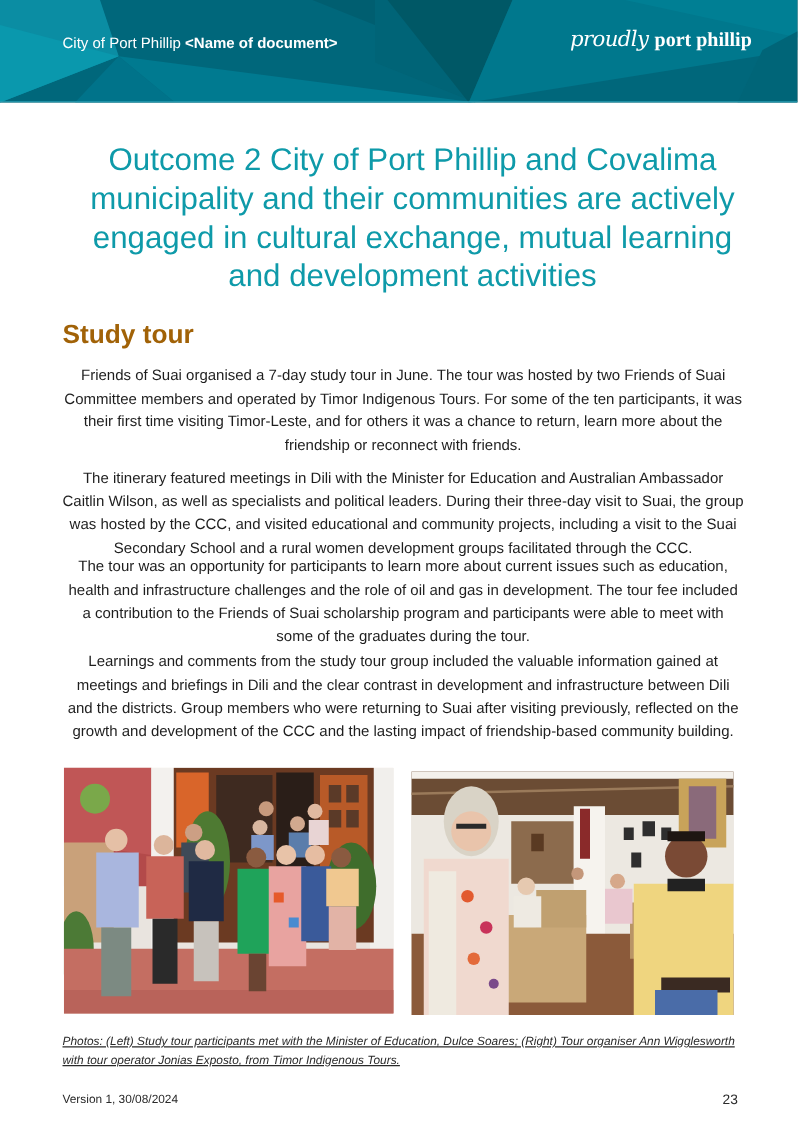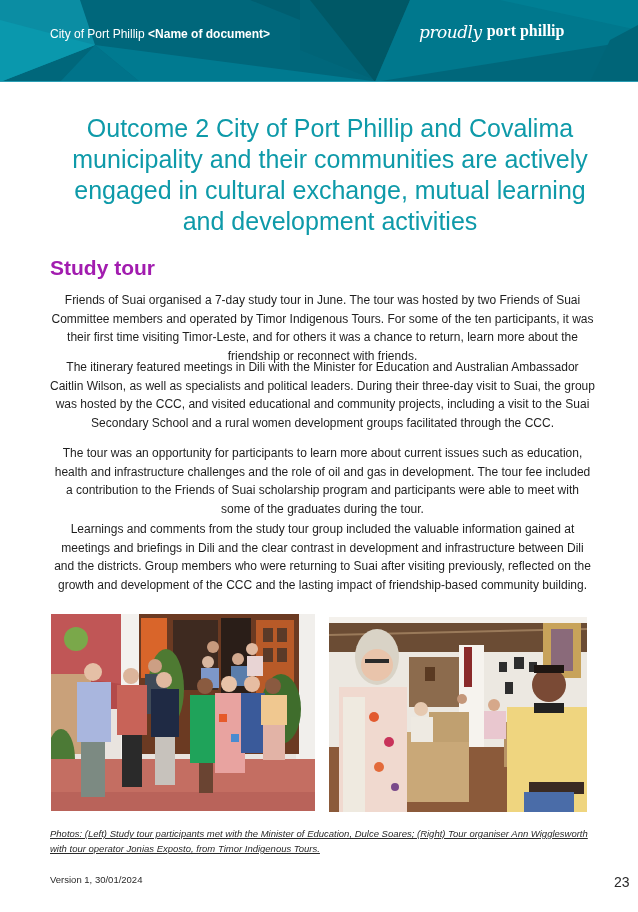--- a/index.html
+++ b/index.html
@@ -11,52 +11,52 @@
     position: absolute; left: 0; top: 0; width: 638px; height: 82px; overflow: hidden;
     background: #737373;
   }
   .header svg.bg { position: absolute; left: 0; top: 0; }
   .header-bottom-line { position: absolute; left: 0; top: 81px; width: 638px; height: 2px; background: #2a9db3; }
   .doc-title {
     position: absolute; left: 50px; top: 27px; font-size: 12px; color: #ffffff; white-space: nowrap;
   }
   .doc-title b { font-weight: bold; }
   .logo {
-    position: absolute; left: 419px; top: 22px; color: #fff; white-space: nowrap; display: flex; align-items: flex-start;
+    position: absolute; left: 456px; top: 22px; color: #fff; white-space: nowrap; display: flex; align-items: flex-end;
   }
   .logo .script { font-family: "DejaVu Serif", serif; font-style: italic; font-size: 17px; letter-spacing: -0.5px; margin-right: 5px; }
   .logo .bold { font-family: Liberation Serif, serif; font-weight: bold; font-size: 16px; }
 
   .outcome-title {
     position: absolute; left: 50px; top: 113px; width: 560px;
     color: #0e9aa9; font-size: 25px; line-height: 31px; font-weight: normal; margin: 0; text-align: center;
   }
   .section-title {
     position: absolute; left: 50px; top: 256px; margin: 0;
-    color: #a21caf; font-size: 21px; font-weight: bold;
+    color: #a16207; font-size: 21px; font-weight: bold;
   }
   .para {
     position: absolute; left: 50px; width: 545px; margin: 0;
     font-size: 12px; line-height: 18.5px; color: #1e1e1e; text-align: center;
   }
   .p1 { top: 291px; }
-  .p2 { top: 358px; }
+  .p2 { top: 373px; }
   .p3 { top: 444px; }
   .p4 { top: 520px; }
 
   .photo { position: absolute; overflow: hidden; }
   .photo-left { left: 51px; top: 614px; width: 264px; height: 197px; }
   .photo-right { left: 329px; top: 617px; width: 258px; height: 195px; }
 
   .caption {
     position: absolute; left: 50px; top: 826px; width: 545px; margin: 0;
     font-size: 9.5px; line-height: 15px; font-style: italic; color: #2a2a2a; text-decoration: underline;
   }
   .footer-version { position: absolute; left: 50px; top: 874px; font-size: 9.5px; color: #2a2a2a; }
-  .footer-page { position: absolute; left: 578px; top: 874px; font-size: 14px; color: #2a2a2a; margin-left: 36px; }
+  .footer-page { position: absolute; left: 578px; top: 874px; font-size: 11px; color: #2a2a2a; }
 </style>
 </head>
 <body>
 
 <div class="header">
   <svg class="bg" width="638" height="82" viewBox="0 0 638 82">
     <rect x="0" y="0" width="638" height="82" fill="#00677b"></rect>
     <polygon points="0,0 80,0 95,45 0,82" fill="#0b8da3"></polygon>
     <polygon points="0,20 95,45 0,82" fill="#0a98ad"></polygon>
     <polygon points="95,45 140,82 60,82" fill="#00738a"></polygon>
@@ -196,14 +196,14 @@
     <rect x="205" y="48" width="30" height="8" fill="#1e1612"></rect>
     <rect x="178" y="90" width="80" height="105" fill="#efd57f"></rect>
     <rect x="205" y="86" width="30" height="10" fill="#222"></rect>
     <rect x="200" y="165" width="55" height="12" fill="#3a2a22"></rect>
     <rect x="195" y="175" width="50" height="20" fill="#4a6ca8"></rect>
   </svg>
 </div>
 
 <p class="caption">Photos: (Left) Study tour participants met with the Minister of Education, Dulce Soares; (Right) Tour organiser Ann Wigglesworth with tour operator Jonias Exposto, from Timor Indigenous Tours.</p>
 
-<div class="footer-version">Version 1, 30/01/2024</div>
+<div class="footer-version">Version 1, 30/08/2024</div>
 <div class="footer-page">23</div>
 
 </body></html>

